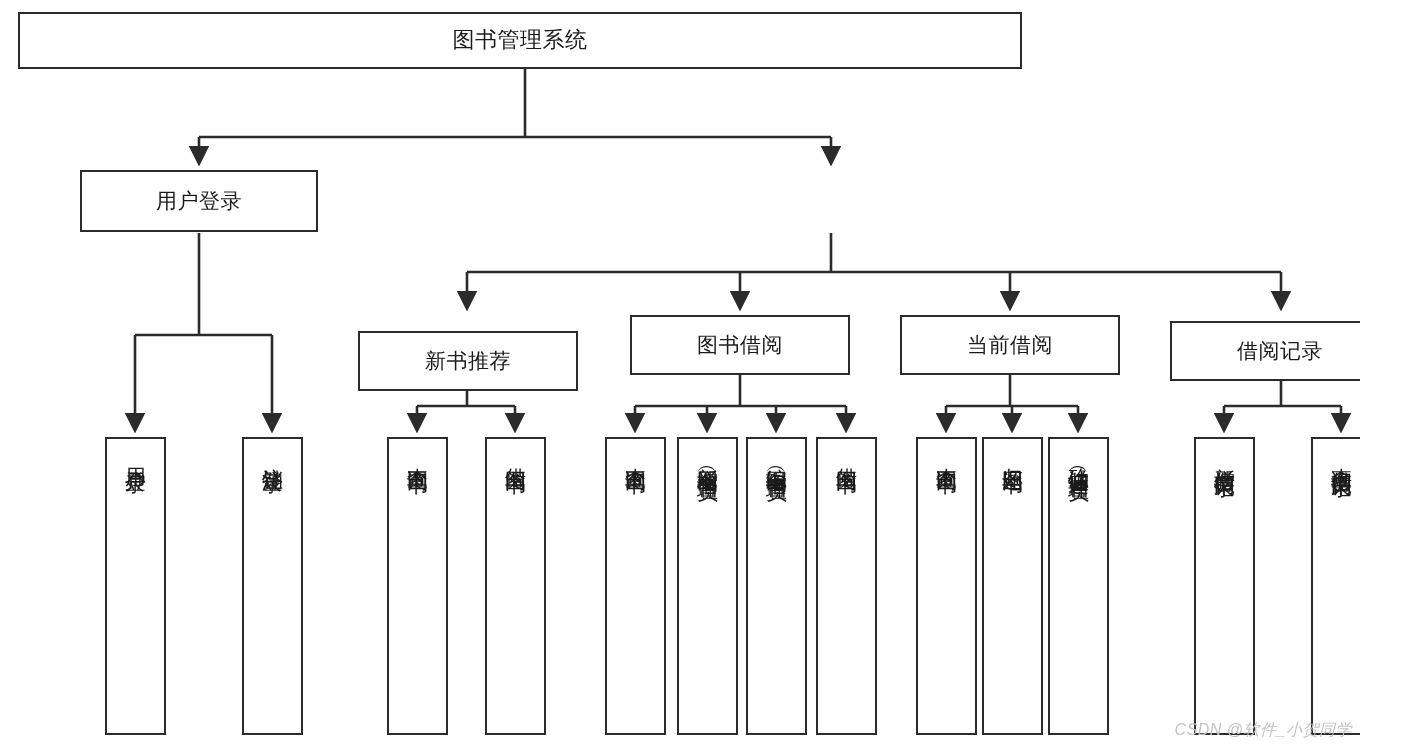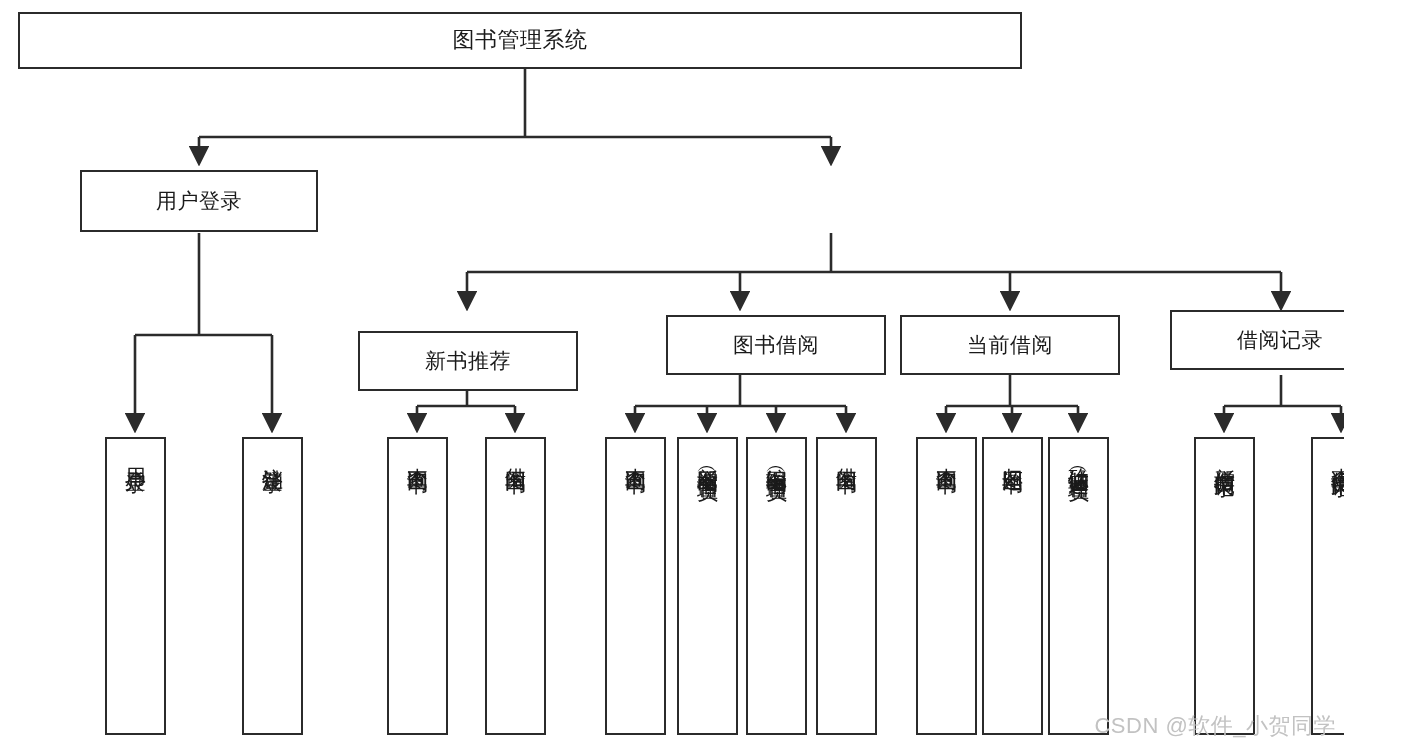--- a/index.html
+++ b/index.html
@@ -10,20 +10,21 @@
   }
   body {
     font-family: "Liberation Sans", "DejaVu Sans", sans-serif;
   }
   #diagram-root {
     position: relative;
     width: 1344px;
     height: 747px;
     background: #ffffff;
     overflow: hidden;
+    padding-left: 16px;
   }
   svg.edges {
     position: absolute;
     left: 0;
     top: 0;
     width: 1405px;
     height: 747px;
     pointer-events: none;
   }
   .node {
@@ -59,25 +60,26 @@
     writing-mode: vertical-rl;
     text-orientation: upright;
     font-size: 21px;
     line-height: 1.05;
     letter-spacing: 2px;
   }
   .watermark {
     position: absolute;
     right: 8px;
     bottom: 6px;
-    font-size: 22px;
+    font-size: 16px;
     color: #c2c2c2;
     letter-spacing: 0.5px;
     white-space: nowrap;
     user-select: none;
+    font-style: italic;
   }
 </style>
 </head>
 <body>
 
 <div id="diagram-root">
 
   <svg class="edges" viewBox="0 0 1405 747" xmlns="http://www.w3.org/2000/svg">
     <defs>
       <marker id="arrow" viewBox="0 0 12 12" refX="10" refY="6" markerWidth="8" markerHeight="8" orient="auto-start-reverse">
@@ -132,27 +134,27 @@
     <span class="node-label">图书管理系统</span>
   </div>
 
   <div class="node horiz" style="left:80px; top:170px; width:238px; height:62px;">
     <span class="node-label">用户登录</span>
   </div>
 
   <div class="node horiz" style="left:358px; top:315px; width:220px; height:60px;margin-top:16px;">
     <span class="node-label">新书推荐</span>
   </div>
-  <div class="node horiz" style="left:630px; top:315px; width:220px; height:60px;margin-left:36px;">
+  <div class="node horiz" style="left:630px; top:315px; width:220px; height:60px;">
     <span class="node-label">图书借阅</span>
   </div>
   <div class="node horiz" style="left:900px; top:315px; width:220px; height:60px;justify-content:center;">
     <span class="node-label">当前借阅</span>
   </div>
-  <div class="node horiz" style="left:1170px; top:310px; width:220px; height:60px;">
+  <div class="node horiz" style="left:1170px; top:321px; width:220px; height:60px;">
     <span class="node-label">借阅记录</span>
   </div>
 
   <div class="node vert" style="left:105px; top:437px; width:61px; height:298px;">
     <span class="node-label">用户登录</span>
   </div>
   <div class="node vert" style="left:242px; top:437px; width:61px; height:298px;">
     <span class="node-label">注销登录</span>
   </div>
 

